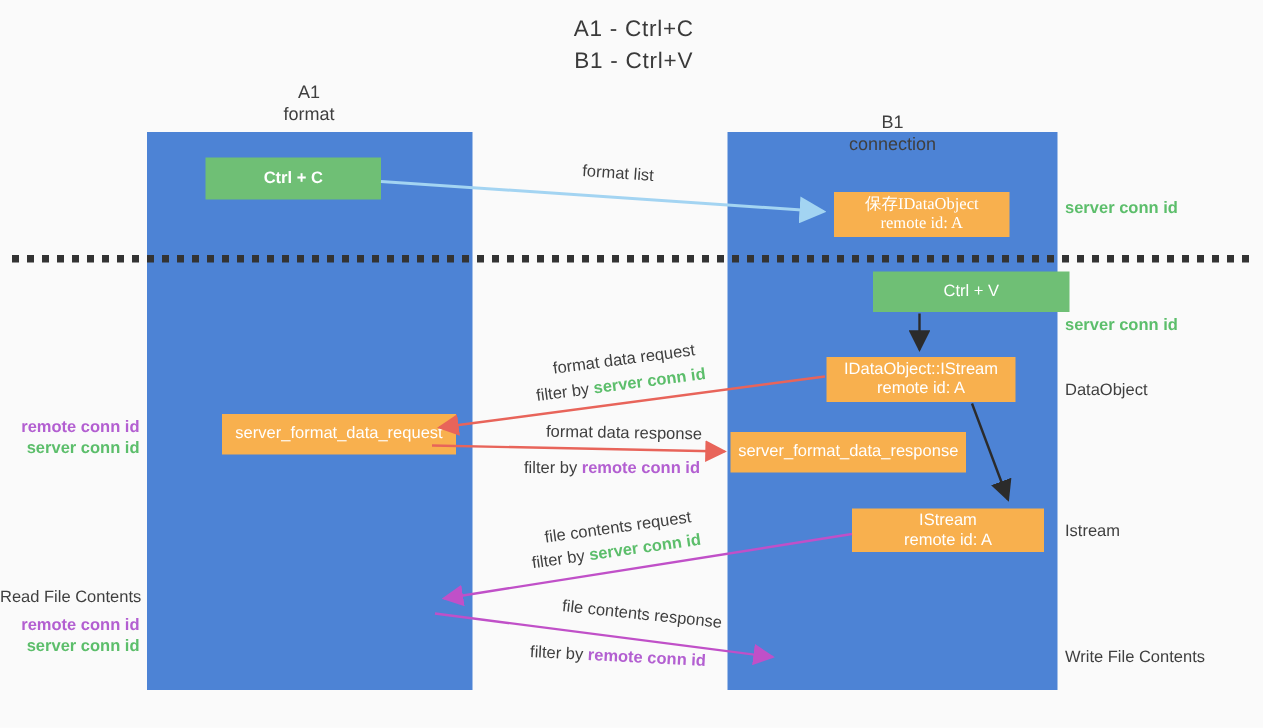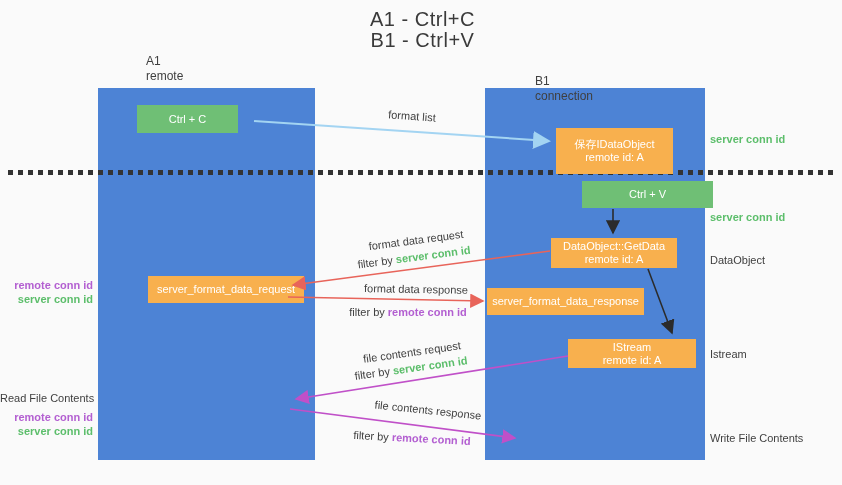--- a/index.html
+++ b/index.html
@@ -5,24 +5,24 @@
   html,body{margin:0;padding:0;}
   .canvas{
     position:relative; width:842px; height:485px;
     background:#fafafa; overflow:hidden;
     font-family:"Liberation Sans", sans-serif;
     color:#3f3f3f;
   }
   .lane{position:absolute; top:88px; height:372px; background:#4d83d5; z-index:1;}
   .lane-left{left:98px; width:217px;}
   .lane-right{left:485px; width:220px;}
-  .lane-header{position:absolute; top:54px; width:120px; 
+  .lane-header{position:absolute; top:54px; width:120px; text-align:center;
     font-size:12px; line-height:15px; color:#3f3f3f; z-index:6;}
   .title{position:absolute; left:330px; top:9px; width:185px; text-align:center;
-    font-size:20px; line-height:21px; letter-spacing:.5px; color:#3a3a3a; z-index:6;}
+    font-size:15px; line-height:21px; letter-spacing:.5px; color:#3a3a3a; z-index:6;}
   .dotted{position:absolute; left:8px; top:170px; width:826px; height:5px; z-index:2;
     background:repeating-linear-gradient(90deg,#333 0 5px,transparent 5px 10px);}
   .node{position:absolute; z-index:4; display:flex; flex-direction:column;
     align-items:center; justify-content:center; color:#fff; font-size:11px;
     line-height:13px; text-align:center; white-space:nowrap;}
   .green{background:#6fbf75;}
   .orange{background:#f8b04e;}
   svg.arrows{position:absolute; left:0; top:0; z-index:5; pointer-events:none;}
   .lbl{position:absolute; z-index:6; font-size:11px; white-space:nowrap; color:#3f3f3f;}
   .ctr{transform:translateX(-50%);}
@@ -36,21 +36,21 @@
 
 <div class="canvas">
 
   <div class="title">
     <div>A1 - Ctrl+C</div>
     <div>B1 - Ctrl+V</div>
   </div>
 
   <div class="lane-header" style="left:146px;">
     <div>A1</div>
-    <div>remote</div>
+    <div>format</div>
   </div>
   <div class="lane-header" style="left:535px;margin-top:20px;">
     <div>B1</div>
     <div>connection</div>
   </div>
 
   <div class="lane lane-left"></div>
   <div class="lane lane-right"></div>
 
   <div class="dotted"></div>
@@ -72,35 +72,35 @@
     </defs>
     <line x1="254" y1="121" x2="549" y2="141" stroke="#a3d4f2" stroke-width="2" marker-end="url(#m-blue)"></line>
     <line x1="613" y1="209" x2="613" y2="233" stroke="#2b2b2b" stroke-width="1.6" marker-end="url(#m-black)"></line>
     <line x1="648" y1="269" x2="672" y2="333" stroke="#2b2b2b" stroke-width="1.6" marker-end="url(#m-black)"></line>
     <line x1="550" y1="251" x2="293" y2="285" stroke="#e8645a" stroke-width="1.6" marker-end="url(#m-red)"></line>
     <line x1="288" y1="297" x2="483" y2="301" stroke="#e8645a" stroke-width="1.6" marker-end="url(#m-red)"></line>
     <line x1="568" y1="356" x2="296" y2="399" stroke="#c050c8" stroke-width="1.6" marker-end="url(#m-mag)"></line>
     <line x1="290" y1="409" x2="515" y2="438" stroke="#c050c8" stroke-width="1.6" marker-end="url(#m-mag)"></line>
   </svg>
 
-  <div class="node green" style="left:137px; top:105px; width:101px; height:28px;">
+  <div class="node green" style="left:137px; top:105px; width:117px; height:28px;font-weight:bold;">
     <div>Ctrl + C</div>
   </div>
 
-  <div class="node orange" style="left:556px; top:128px; width:117px; height:46px;">
+  <div class="node orange" style="left:556px; top:128px; width:117px; height:30px;font-family:Liberation Serif, serif;">
     <div>保存IDataObject</div>
     <div>remote id: A</div>
   </div>
 
   <div class="node green" style="left:582px; top:181px; width:131px; height:27px;">
     <div>Ctrl + V</div>
   </div>
 
   <div class="node orange" style="left:551px; top:238px; width:126px; height:30px;">
-    <div>DataObject::GetData</div>
+    <div>IDataObject::IStream</div>
     <div>remote id: A</div>
   </div>
 
   <div class="node orange" style="left:130px; top:276px; width:156px; height:27px;margin-left:18px;">
     <div>server_format_data_request</div>
   </div>
 
   <div class="node orange" style="left:487px; top:288px; width:157px; height:27px;">
     <div>server_format_data_response</div>
   </div>

